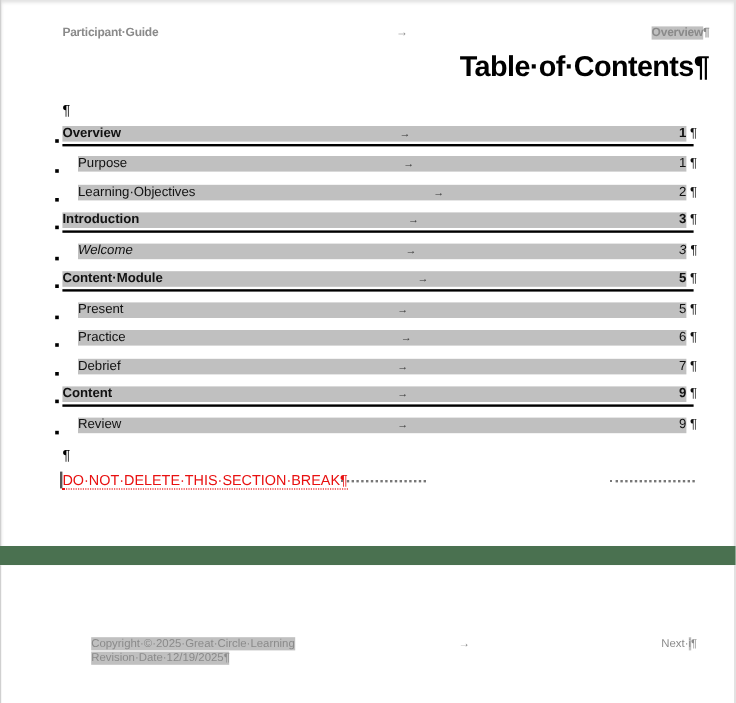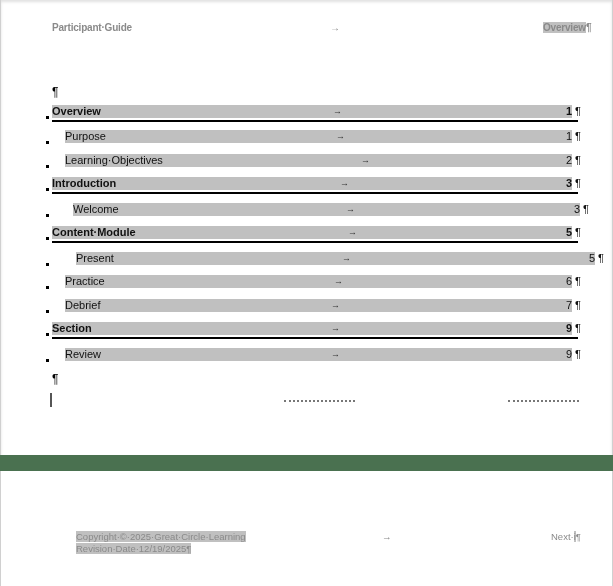--- a/index.html
+++ b/index.html
@@ -29,20 +29,21 @@
 </style>
 </head>
 <body>
 
 <div class="page page-top">
 
   <span class="abs hdr" style="left:51px; top:22px;">Participant·Guide</span>
   <span class="abs hdr" style="left:329px; top:22px; font-weight:normal;">→</span>
   <span class="abs hdr" style="left:542px; top:22px;"><span class="hl">Overview</span><span>¶</span></span>
 
+  <span class="abs title" style="right:21px; top:42px;">Table·of·Contents¶</span>
 
   <span class="abs pilcrow" style="left:51px; top:85px;">¶</span>
 
   <div id="toc">
 
     <span class="bullet" style="left:45px; top:116px;"></span>
     <div class="row l1" style="left:51px; top:105px; width:520px;">
       <span class="label">Overview</span>
       <span class="tab" style="left:281px;">→</span>
       <span class="num">1</span>
@@ -67,37 +68,37 @@
 
     <span class="bullet" style="left:45px; top:188px;"></span>
     <div class="row l1" style="left:51px; top:177px; width:520px;">
       <span class="label">Introduction</span>
       <span class="tab" style="left:288px;">→</span>
       <span class="num">3</span>
       <span class="pm">¶</span>
     </div>
 
     <span class="bullet" style="left:45px; top:214px;"></span>
-    <div class="row" style="left:72px; top:203px; width:507px;">
+    <div class="row" style="left:64px; top:203px; width:507px;font-style:italic;">
       <span class="label">Welcome</span>
       <span class="tab" style="left:273px;">→</span>
       <span class="num">3</span>
       <span class="pm">¶</span>
     </div>
 
     <span class="bullet" style="left:45px; top:237px;"></span>
     <div class="row l1" style="left:51px; top:226px; width:520px;">
       <span class="label">Content·Module</span>
       <span class="tab" style="left:296px;">→</span>
       <span class="num">5</span>
       <span class="pm">¶</span>
     </div>
 
     <span class="bullet" style="left:45px; top:263px;"></span>
-    <div class="row" style="left:75px; top:252px; width:507px;padding-left:12px;">
+    <div class="row" style="left:64px; top:252px; width:507px;">
       <span class="label">Present</span>
       <span class="tab" style="left:266px;">→</span>
       <span class="num">5</span>
       <span class="pm">¶</span>
     </div>
 
     <span class="bullet" style="left:45px; top:286px;"></span>
     <div class="row" style="left:64px; top:275px; width:507px;">
       <span class="label">Practice</span>
       <span class="tab" style="left:269px;">→</span>
@@ -108,38 +109,39 @@
     <span class="bullet" style="left:45px; top:310px;"></span>
     <div class="row" style="left:64px; top:299px; width:507px;">
       <span class="label">Debrief</span>
       <span class="tab" style="left:266px;">→</span>
       <span class="num">7</span>
       <span class="pm">¶</span>
     </div>
 
     <span class="bullet" style="left:45px; top:333px;"></span>
     <div class="row l1" style="left:51px; top:322px; width:520px;">
-      <span class="label">Section</span>
+      <span class="label">Content</span>
       <span class="tab" style="left:279px;">→</span>
       <span class="num">9</span>
       <span class="pm">¶</span>
     </div>
 
     <span class="bullet" style="left:45px; top:359px;"></span>
     <div class="row" style="left:64px; top:348px; width:507px;">
       <span class="label">Review</span>
       <span class="tab" style="left:266px;">→</span>
       <span class="num">9</span>
       <span class="pm">¶</span>
     </div>
   </div>
 
   <span class="abs pilcrow" style="left:51px; top:372px;">¶</span>
 
   <span class="cursor" style="left:49px; top:393px;"></span>
+  <span class="abs warn" style="left:51px; top:393px;">DO·NOT·DELETE·THIS·SECTION·BREAK¶</span>
   <span class="dots" style="left:283px; top:400px; width:71px;"></span>
   <span class="dots" style="left:507px; top:400px; width:71px;"></span>
 </div>
 
 <div class="divider"></div>
 
 <div class="page page-bottom">
   <div class="abs ftr" style="left:51px; top:60px;padding-left:24px;">
     <div><span class="hl">Copyright·©·2025·Great·Circle·Learning</span></div>
     <div><span class="hl">Revision·Date·12/19/2025¶</span></div>

